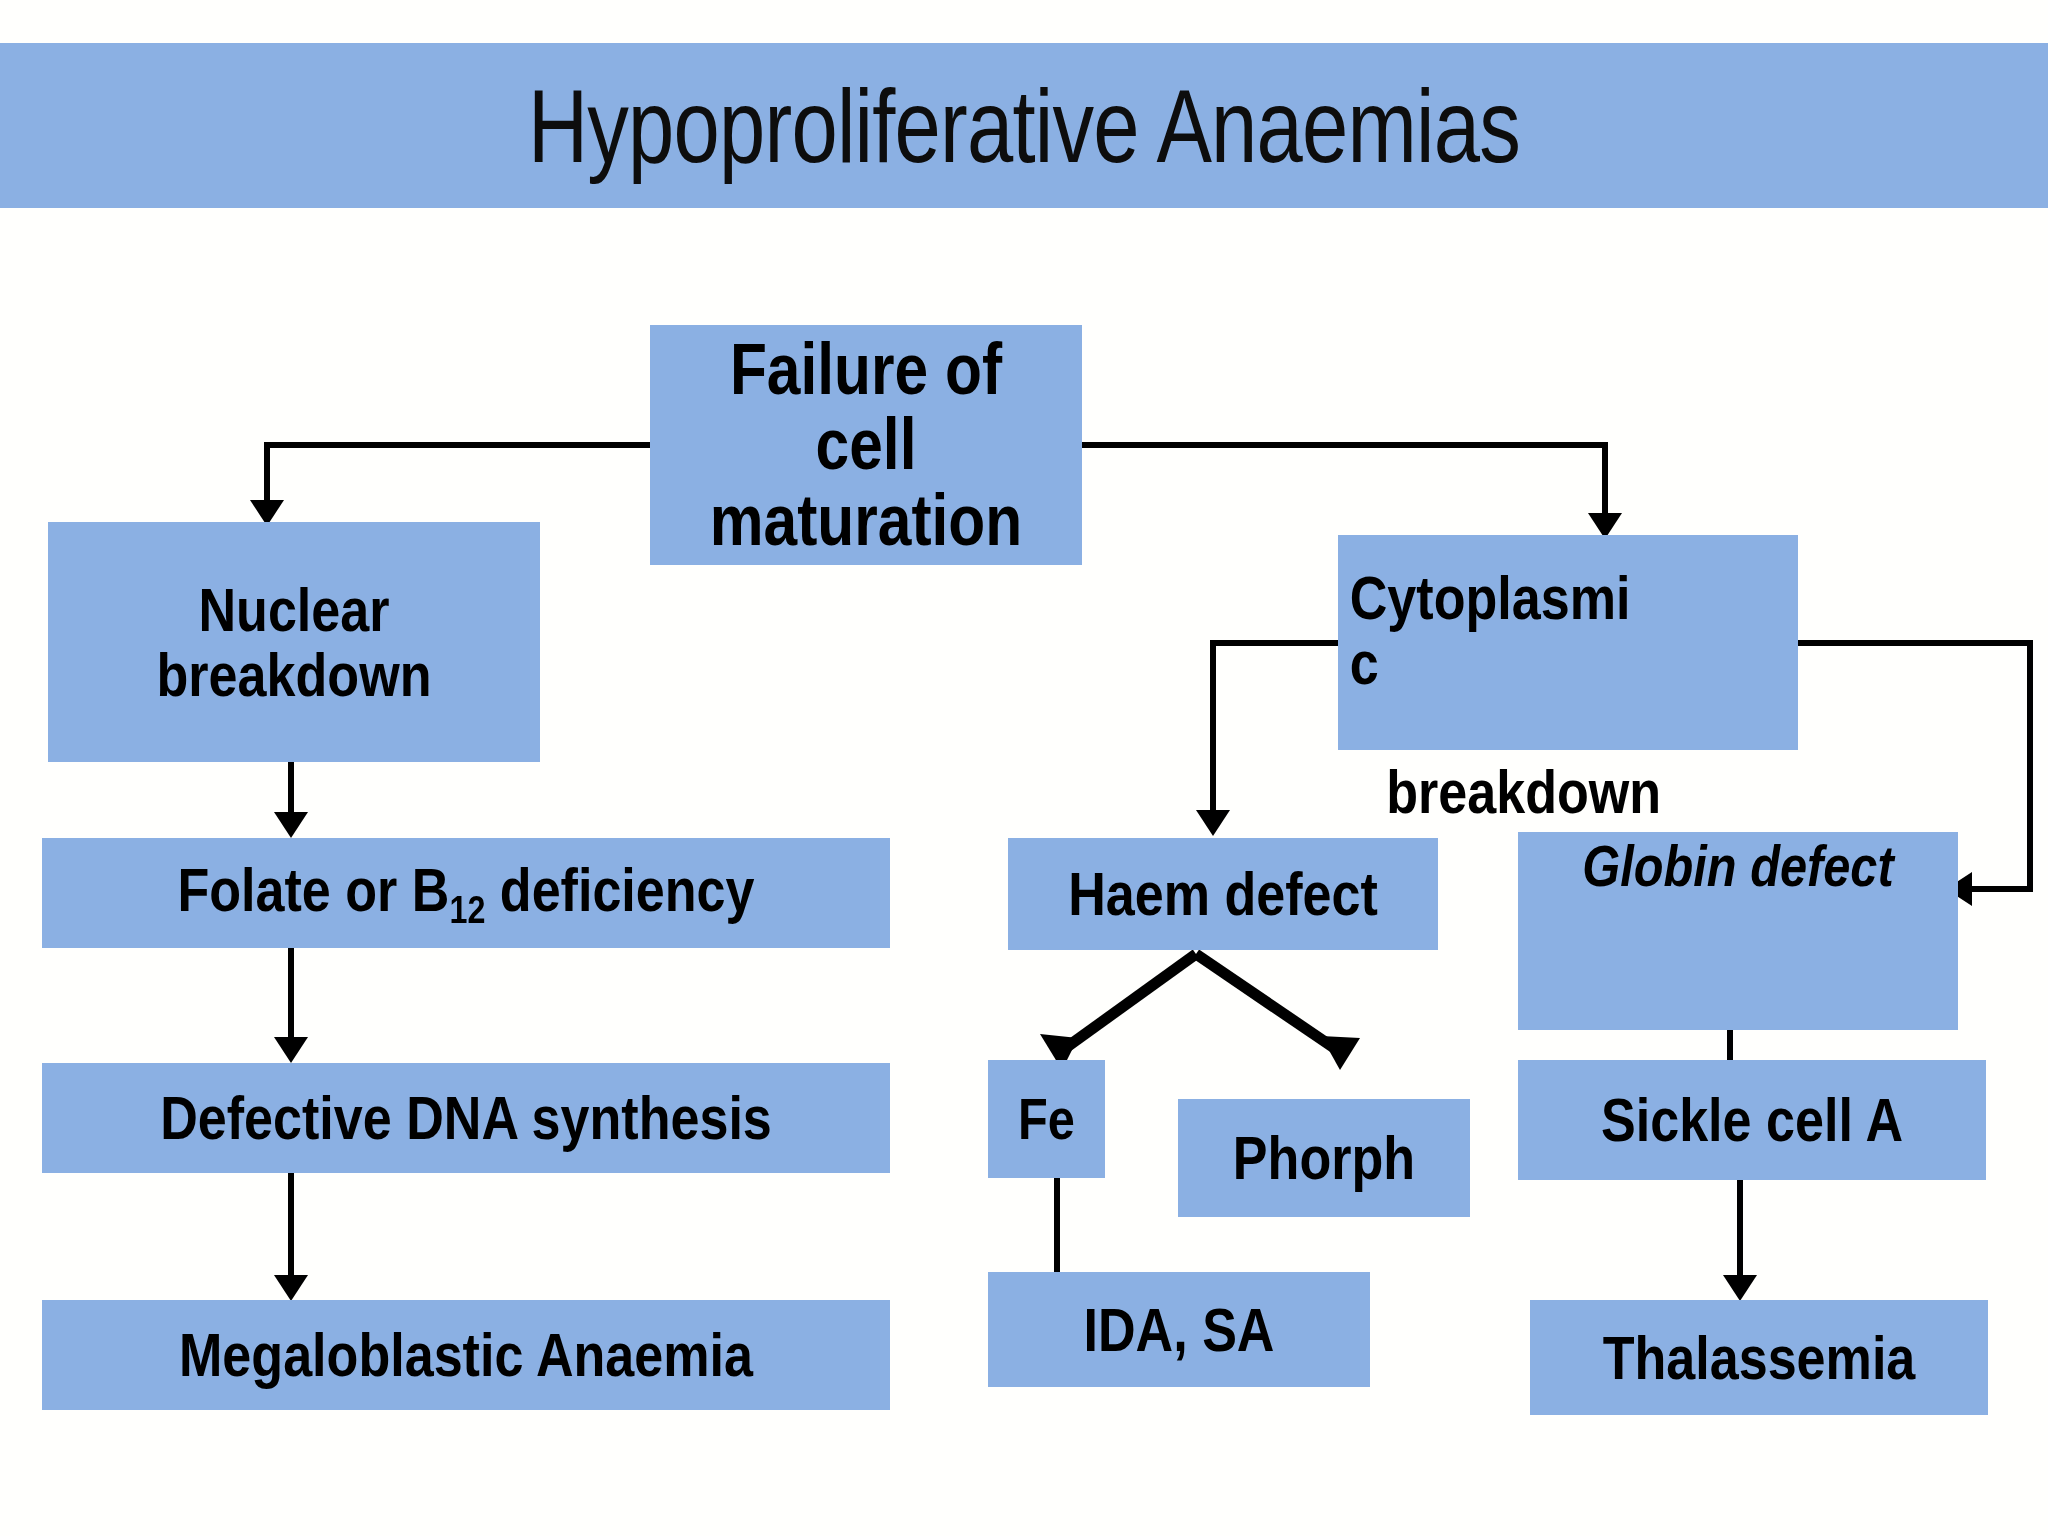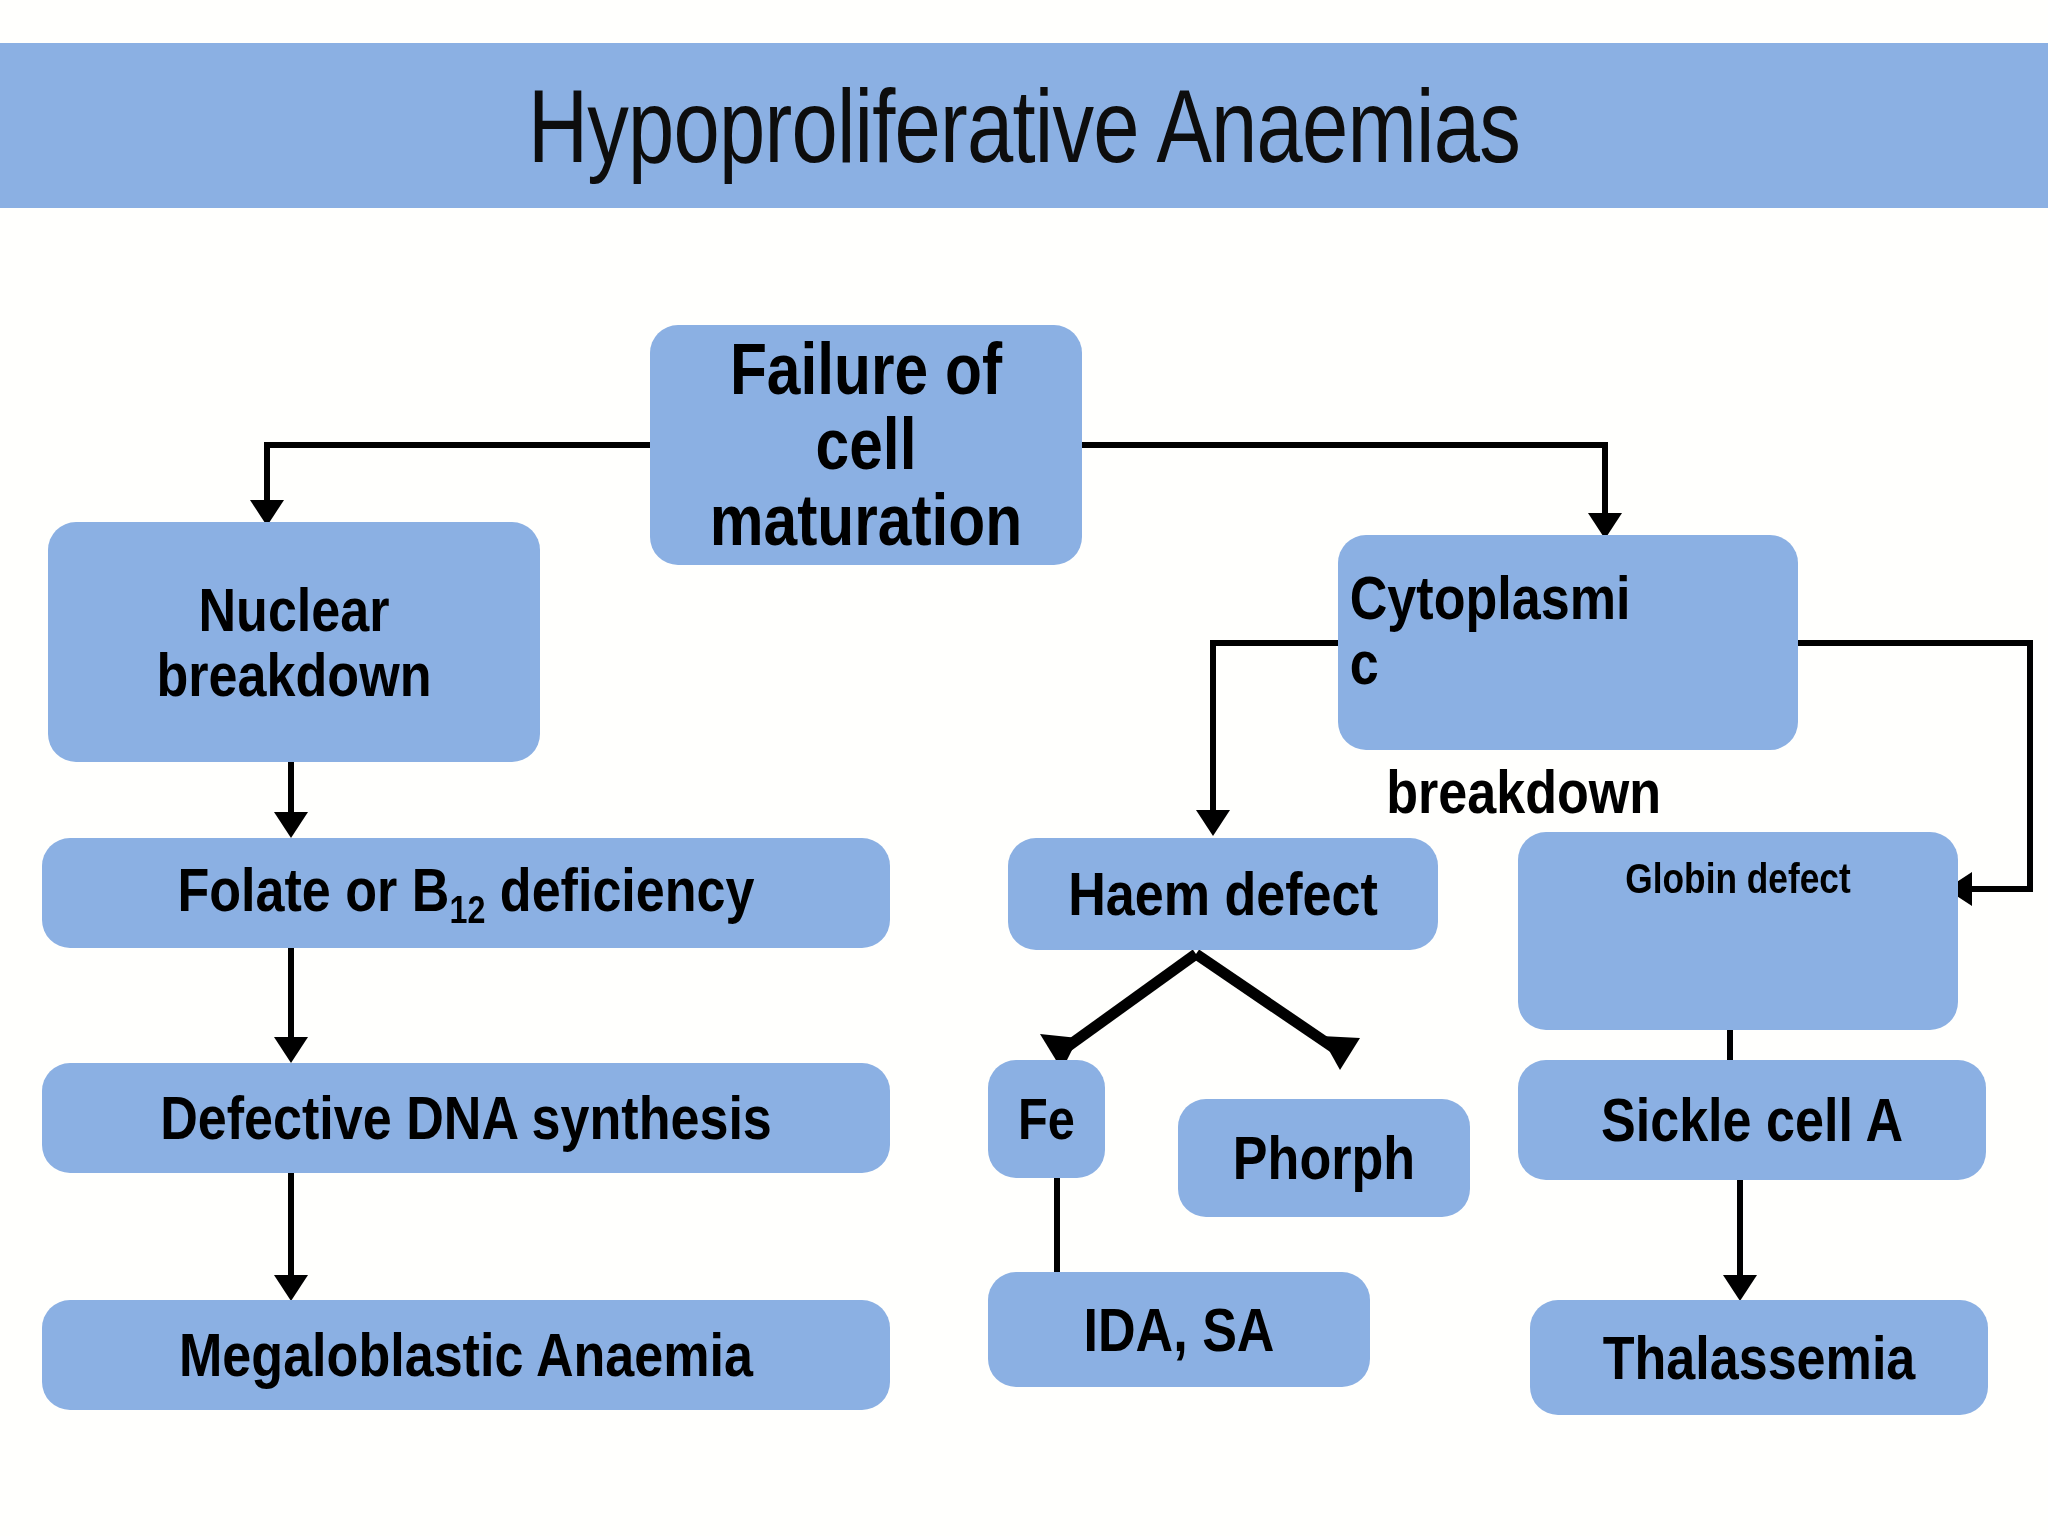--- a/index.html
+++ b/index.html
@@ -54,21 +54,20 @@
     box-sizing: border-box;
     display: flex;
     align-items: center;
     justify-content: center;
     color: #000000;
     font-family: "Liberation Sans", sans-serif;
     font-weight: bold;
     line-height: 1.05;
     text-align: center;
     z-index: 3;
-    border-radius: 28px;
   }
   .node .label {
     transform: scaleX(0.84);
     transform-origin: center center;
     white-space: pre-line;
     display: block;
     width: 118%;
   }
 
   
@@ -193,21 +192,21 @@
   </div>
 
   <div class="node" style="left:42px; top:838px; width:848px; height:110px; font-size:62px;">
     <span class="label"><span>Folate or B</span><sub>12</sub><span> deficiency</span></span>
   </div>
 
   <div class="node" style="left:1008px; top:838px; width:430px; height:112px; font-size:62px;">
     <span class="label">Haem defect</span>
   </div>
 
-  <div class="node" style="left:1518px; top:832px; width:440px; height:198px; font-size:42px; align-items:flex-start; padding-top:25px;">
+  <div class="node" style="left:1518px; top:832px; width:440px; height:198px; font-size:58px; align-items:flex-start; padding-top:4px;font-style:italic;">
     <span class="label">Globin defect</span>
   </div>
 
   <div class="node" style="left:42px; top:1063px; width:848px; height:110px; font-size:62px;">
     <span class="label">Defective DNA synthesis</span>
   </div>
 
   <div class="node" style="left:988px; top:1060px; width:117px; height:118px; font-size:58px;">
     <span class="label">Fe</span>
   </div>

